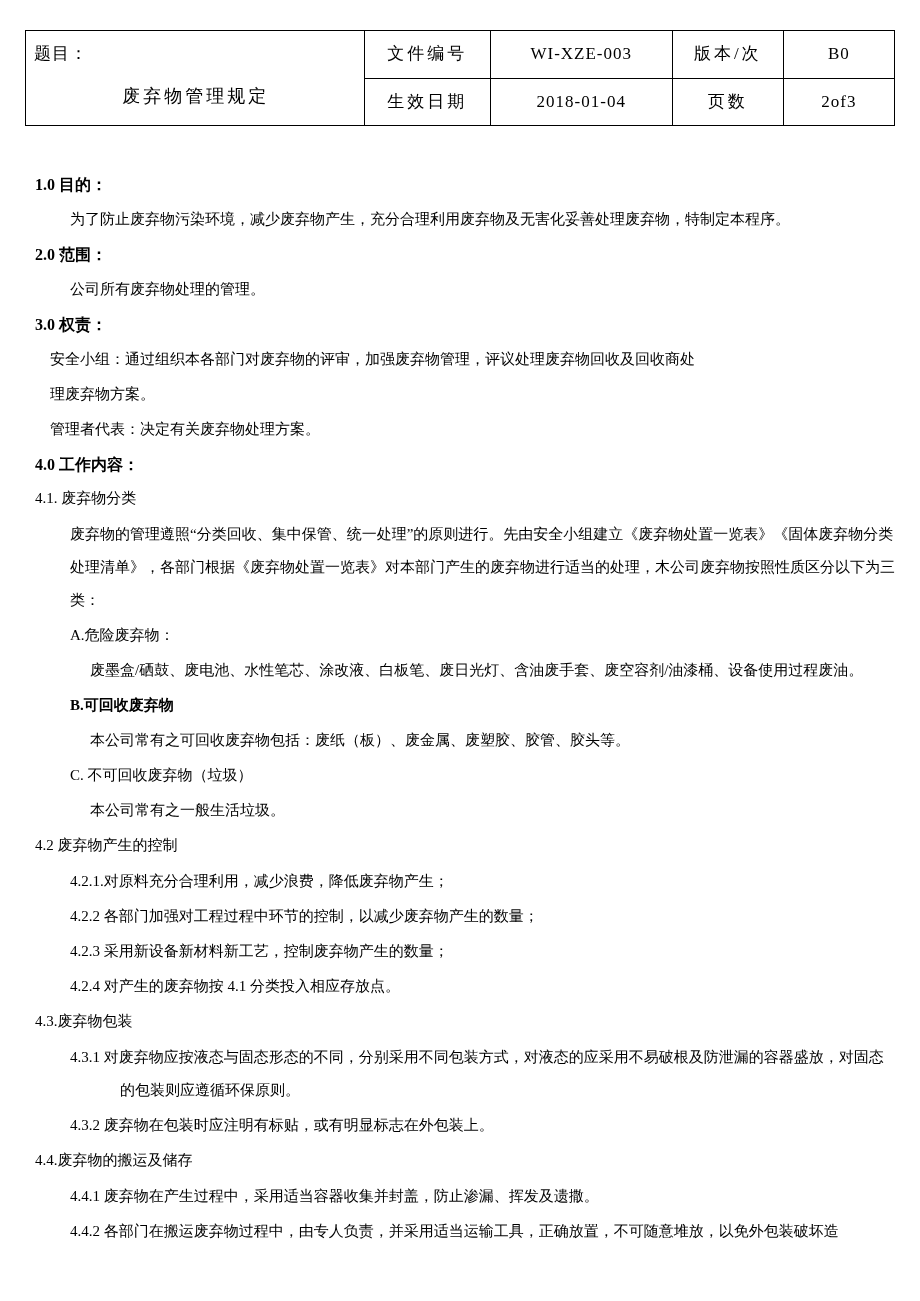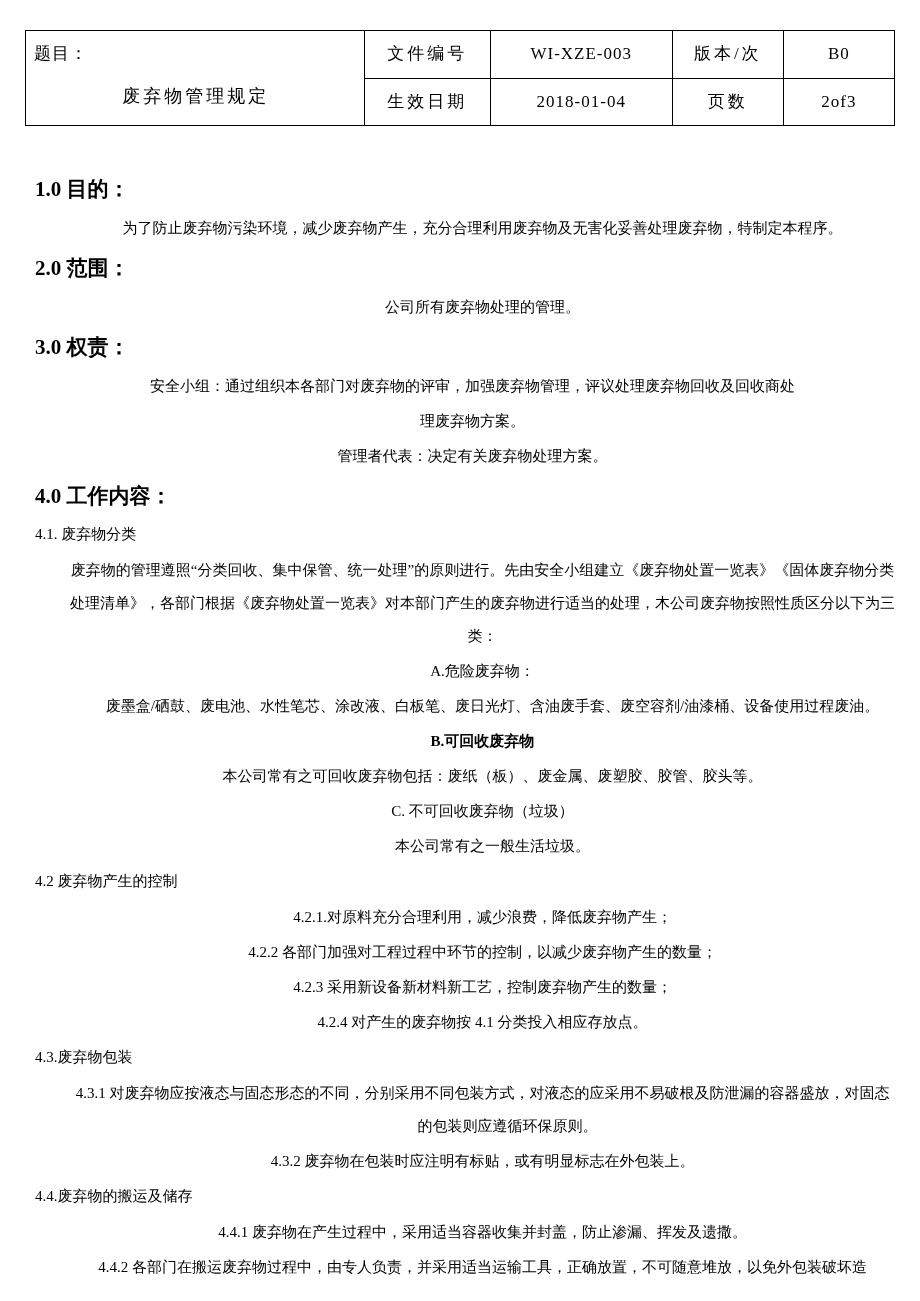--- a/index.html
+++ b/index.html
@@ -37,41 +37,40 @@
       letter-spacing: 1px;
     }
     .header-table .subtitle {
       text-align: center;
       font-size: 18px;
       letter-spacing: 3px;
       padding-top: 10px;
     }
     .section-heading {
       font-weight: bold;
-      font-size: 21px;
+      font-size: 16px;
       margin-top: 5px;
       margin-bottom: 3px;
       padding-left: 10px;
     }
     .section-sub {
       padding-left: 10px;
       margin-bottom: 3px;
       line-height: 2.2;
     }
     .indent-1 {
       padding-left: 45px;
       line-height: 2.2;
     }
     .indent-body {
       padding-left: 25px;
       line-height: 2.2;
     }
     .para {
       margin-bottom: 2px;
-      text-align: center;
     }
     .bold {
       font-weight: bold;
     }
     .sub-item {
       padding-left: 45px;
       line-height: 2.2;
     }
     .sub-item-body {
       padding-left: 65px;

